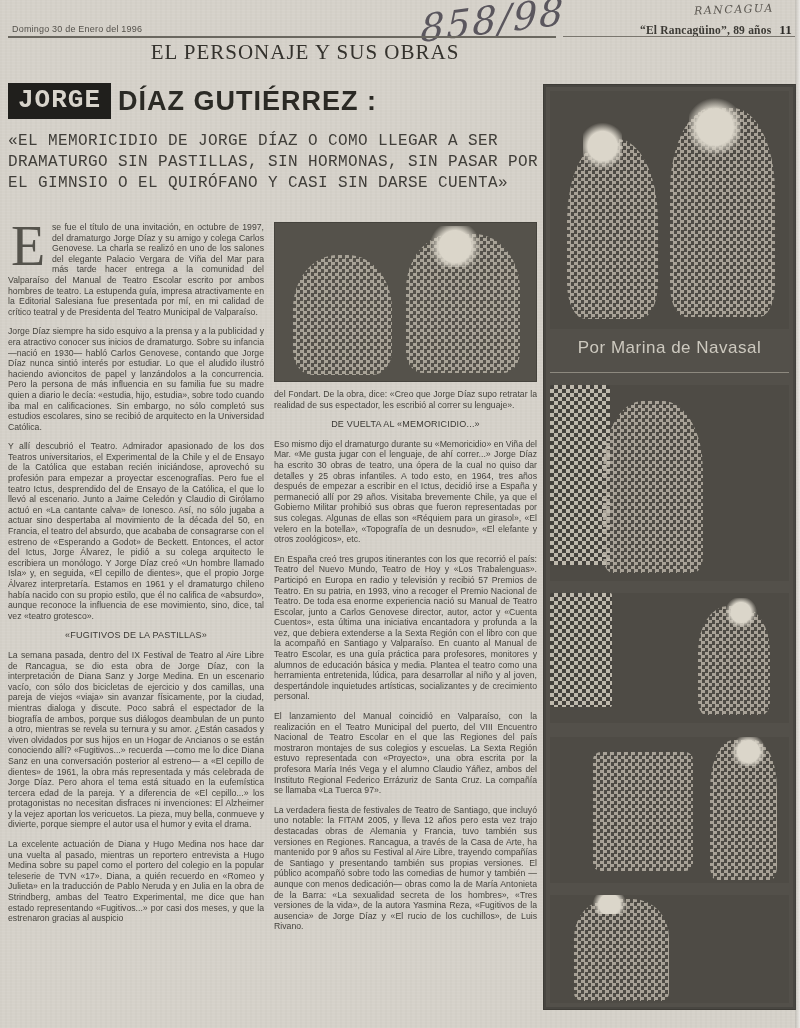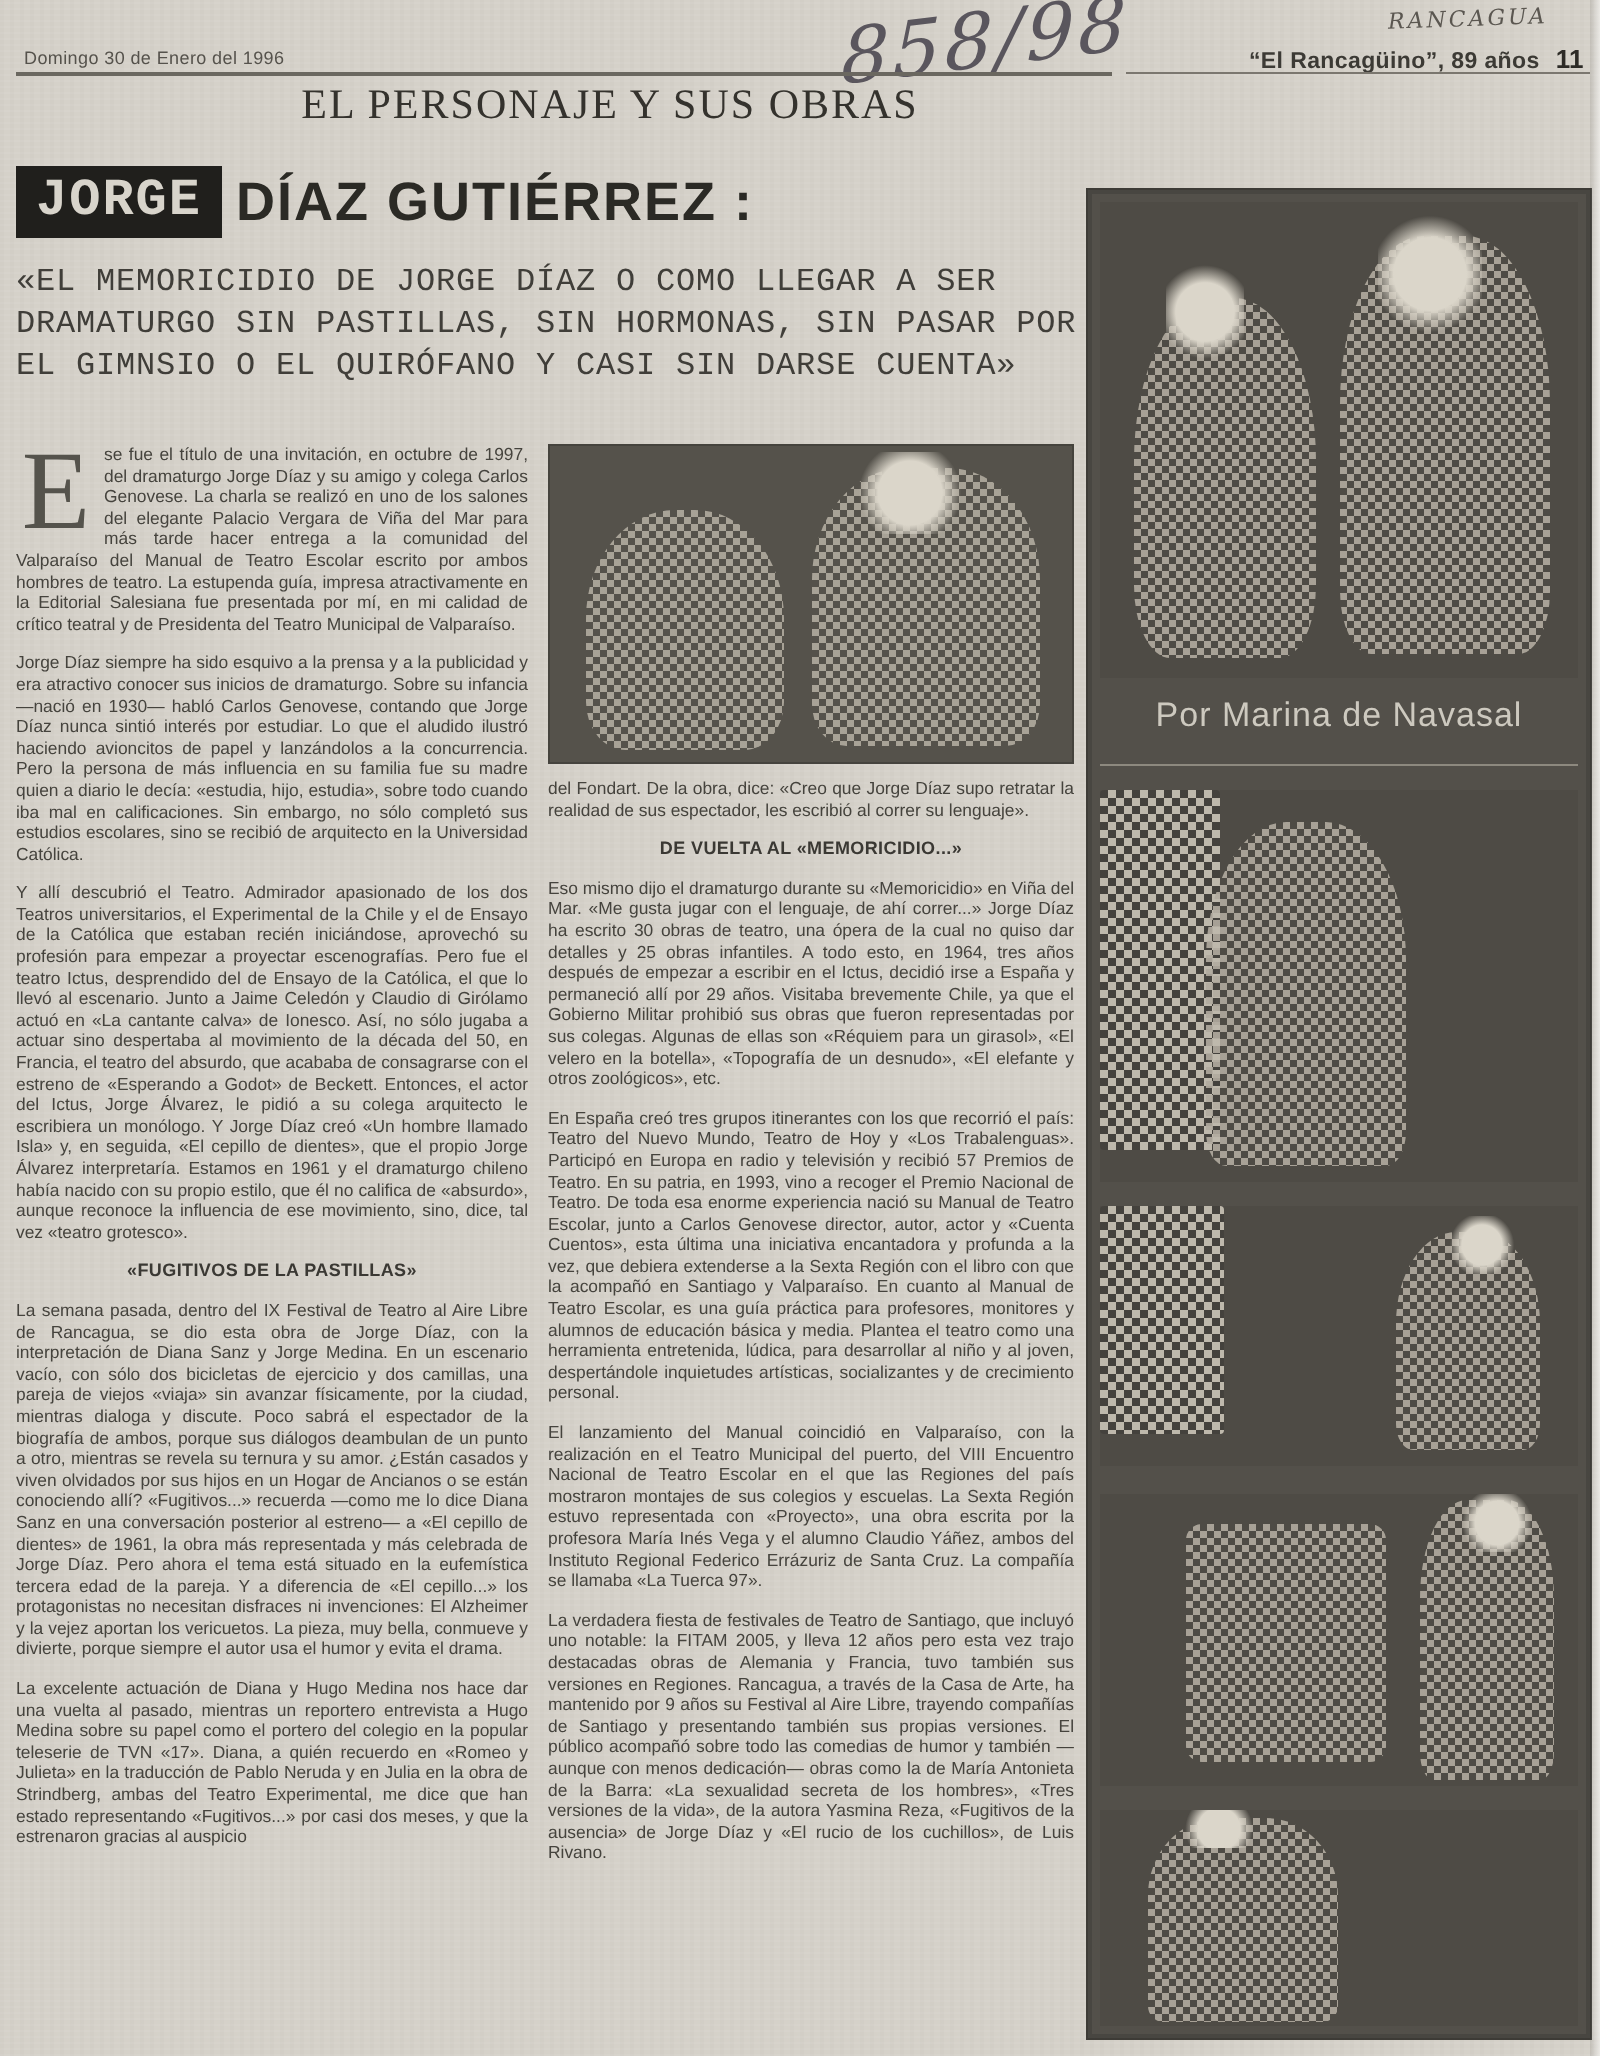--- a/index.html
+++ b/index.html
@@ -16,21 +16,21 @@
     background:linear-gradient(90deg, rgba(0,0,0,.08), rgba(255,255,255,.5)); }
 
   
   .date{ position:absolute; left:12px; top:24px; font-size:9px; color:#55524c; letter-spacing:.2px; filter:blur(.2px); }
   .rule-left{ position:absolute; left:8px; top:36px; width:548px; height:2px; background:#6a675f; }
   .rule-right{ position:absolute; left:563px; top:36px; width:232px; height:1px; background:#7a766e; }
   .hw-num{ position:absolute; left:420px; top:-2px; font-family:"DejaVu Serif", serif; font-style:italic;
     font-size:38px; color:#45414b; transform:rotate(-7deg) skewX(-8deg); letter-spacing:2px; opacity:.85; }
   .hw-city{ position:absolute; left:694px; top:3px; font-family:"DejaVu Serif", serif; font-style:italic;
     font-size:11px; letter-spacing:1.5px; color:#4e4a44; transform:rotate(-2deg); text-transform:uppercase; opacity:.9; }
-  .paper-name{ position:absolute; right:8px; top:22px; font-family:Liberation Sans, sans-serif;
+  .paper-name{ position:absolute; right:8px; top:22px; font-family:Liberation Serif, serif;
     font-size:11.5px; color:#3c3a35; font-weight:bold; letter-spacing:.2px; filter:blur(.15px); }
   .pageno{ font-size:13px; margin-left:8px; color:#2d2b27; }
 
   
   .section-header{ position:absolute; left:10px; top:40px; width:590px; text-align:center;
     font-family:"Liberation Serif", serif; font-weight:normal; font-size:21px; letter-spacing:1px;
     color:#34322d; filter:blur(.25px); }
   .title-row{ position:absolute; left:8px; top:82px; height:38px; display:flex; align-items:center; }
   .title-box{ display:inline-block; background:#201f1c; color:#d8d4cb; font-family:Liberation Mono, monospace;
     font-weight:bold; font-size:26px; letter-spacing:1px; padding:2px 10px 4px 10px; }
@@ -38,28 +38,28 @@
     margin-left:7px; letter-spacing:1px; filter:blur(.2px); }
   .subtitle{ position:absolute; left:8px; top:131px; width:545px; font-family:Liberation Mono, monospace;
     font-size:16px; line-height:21px; color:#403e39; letter-spacing:.4px; filter:blur(.25px); }
 
   
   .col{ position:absolute; top:222px; height:800px; overflow:hidden; text-align:justify;
     font-size:8.7px; line-height:10.6px; color:#45433d; filter:blur(.25px); }
   .col1{ left:8px;  width:256px; }
   .col2{ left:274px; width:263px; }
   .body-par{ margin-bottom:9px; }
-  .subhead{ font-size:9px; font-weight:bold; text-align:center; margin:4px 0 9px 0; color:#3a3833; letter-spacing:.2px; }
+  .subhead{ font-size:9px; font-weight:normal; text-align:center; margin:4px 0 9px 0; color:#3a3833; letter-spacing:.2px; }
   .dropcap{ float:left; font-family:"Liberation Serif", serif; font-size:56px; line-height:44px;
     color:#55534c; width:40px; margin:2px 4px 0 0; text-align:center; }
 
   
   .inline-photo{ position:relative; width:100%; height:160px; background:#55524b; margin-bottom:7px;
     overflow:hidden; border:1px solid #45433d; }
-  .photo-strip{ position:absolute; left:543px; top:94px; width:253px; height:926px;
+  .photo-strip{ position:absolute; left:543px; top:84px; width:253px; height:926px;
     background:#53504a; border:1px solid #3d3b36; box-shadow:inset 0 0 0 2px rgba(0,0,0,.12); }
   .strip-photo{ position:absolute; left:6px; right:6px; overflow:hidden; background:#4e4b45; }
   .sp1{ top:6px;  height:238px; }
   .sp2{ top:300px; height:196px; }
   .sp3{ top:508px; height:130px; }
   .sp4{ top:652px; height:146px; }
   .sp5{ top:810px; height:108px; }
   .byline-band{ position:absolute; left:0; right:0; top:248px; height:44px; text-align:center; }
   .byline{ display:block; color:#cdc9bf; font-size:17px; letter-spacing:.5px; padding-top:5px; filter:blur(.2px); }
   .byline-rule{ position:absolute; left:6px; right:6px; bottom:4px; height:1px; background:#8d897f; }

